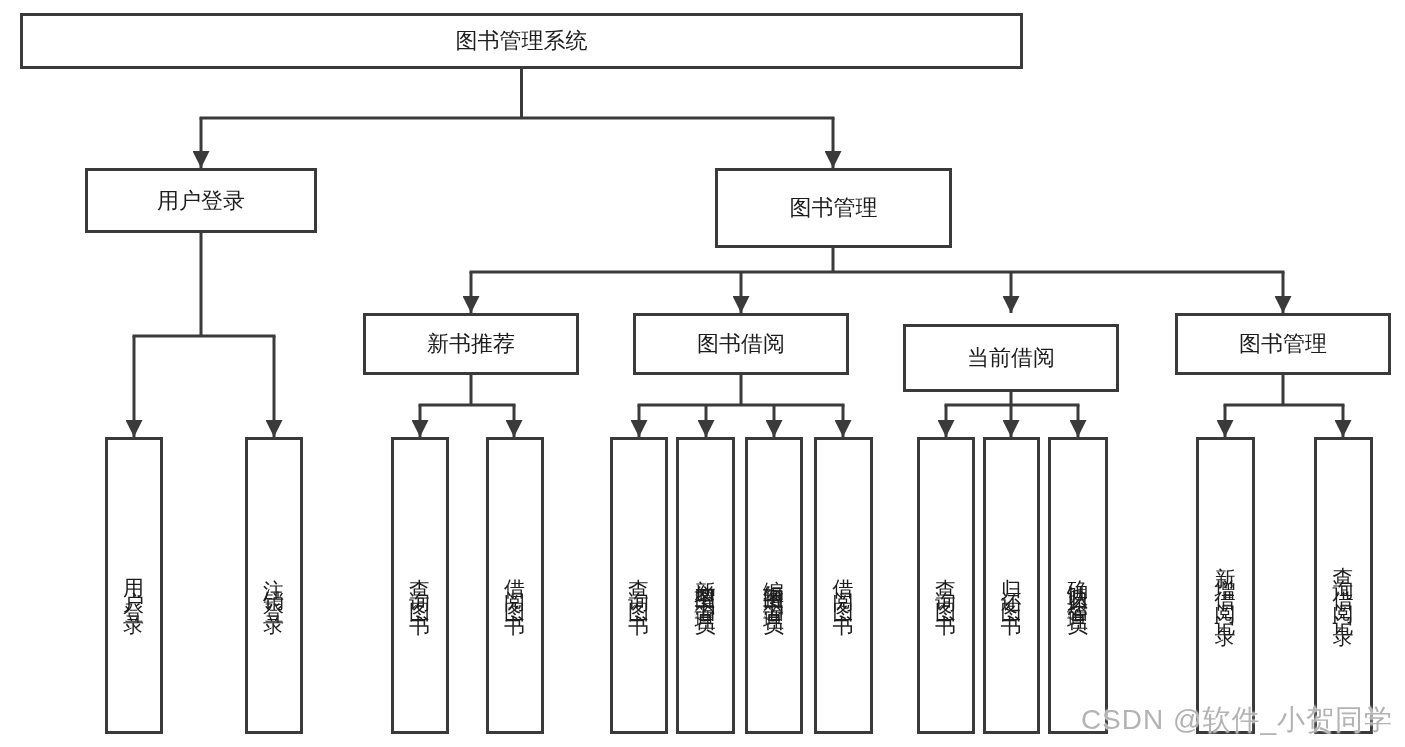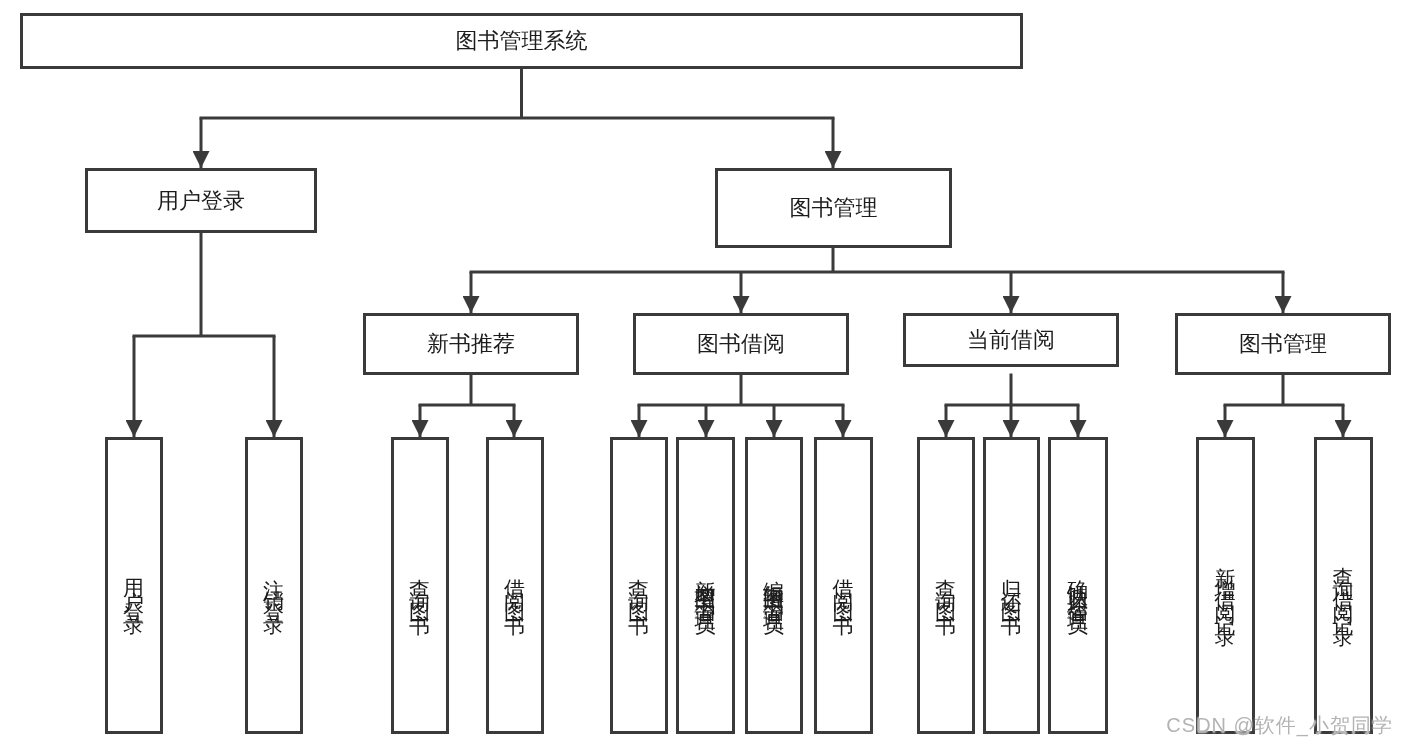--- a/index.html
+++ b/index.html
@@ -29,21 +29,21 @@
     writing-mode:vertical-rl;
     text-orientation:mixed;
     letter-spacing:12px;
     white-space:normal;
     line-height:1;
   }
   .node.leaf.long .lbl{letter-spacing:5px;}
   #watermark{
     position:absolute;
     right:12px;bottom:8px;
-    font-size:20px;
+    font-size:28px;
     letter-spacing:1px;
     color:#b3b3b3;
     text-shadow:0 1px 2px rgba(255,255,255,.95), 0 -1px 2px rgba(255,255,255,.95);
     z-index:2;
   }
 </style>
 </head>
 <body>
 
 <div id="canvas">
@@ -94,21 +94,21 @@
   <div class="node" style="left:715px;top:168px;width:237px;height:80px">
     <span class="lbl">图书管理</span>
   </div>
 
   <div class="node" style="left:633px;top:313px;width:216px;height:62px">
     <span class="lbl">图书借阅</span>
   </div>
   <div class="node" style="left:363px;top:313px;width:216px;height:62px">
     <span class="lbl">新书推荐</span>
   </div>
-  <div class="node" style="left:903px;top:313px;width:216px;height:54px">
+  <div class="node" style="left:903px;top:324px;width:216px;height:68px">
     <span class="lbl">当前借阅</span>
   </div>
   <div class="node" style="left:1175px;top:313px;width:216px;height:62px">
     <span class="lbl">图书管理</span>
   </div>
 
   <div class="node leaf" style="left:105px;top:437px;width:58px;height:297px">
     <span class="lbl">用户登录</span>
   </div>
   <div class="node leaf" style="left:245px;top:437px;width:58px;height:297px">

